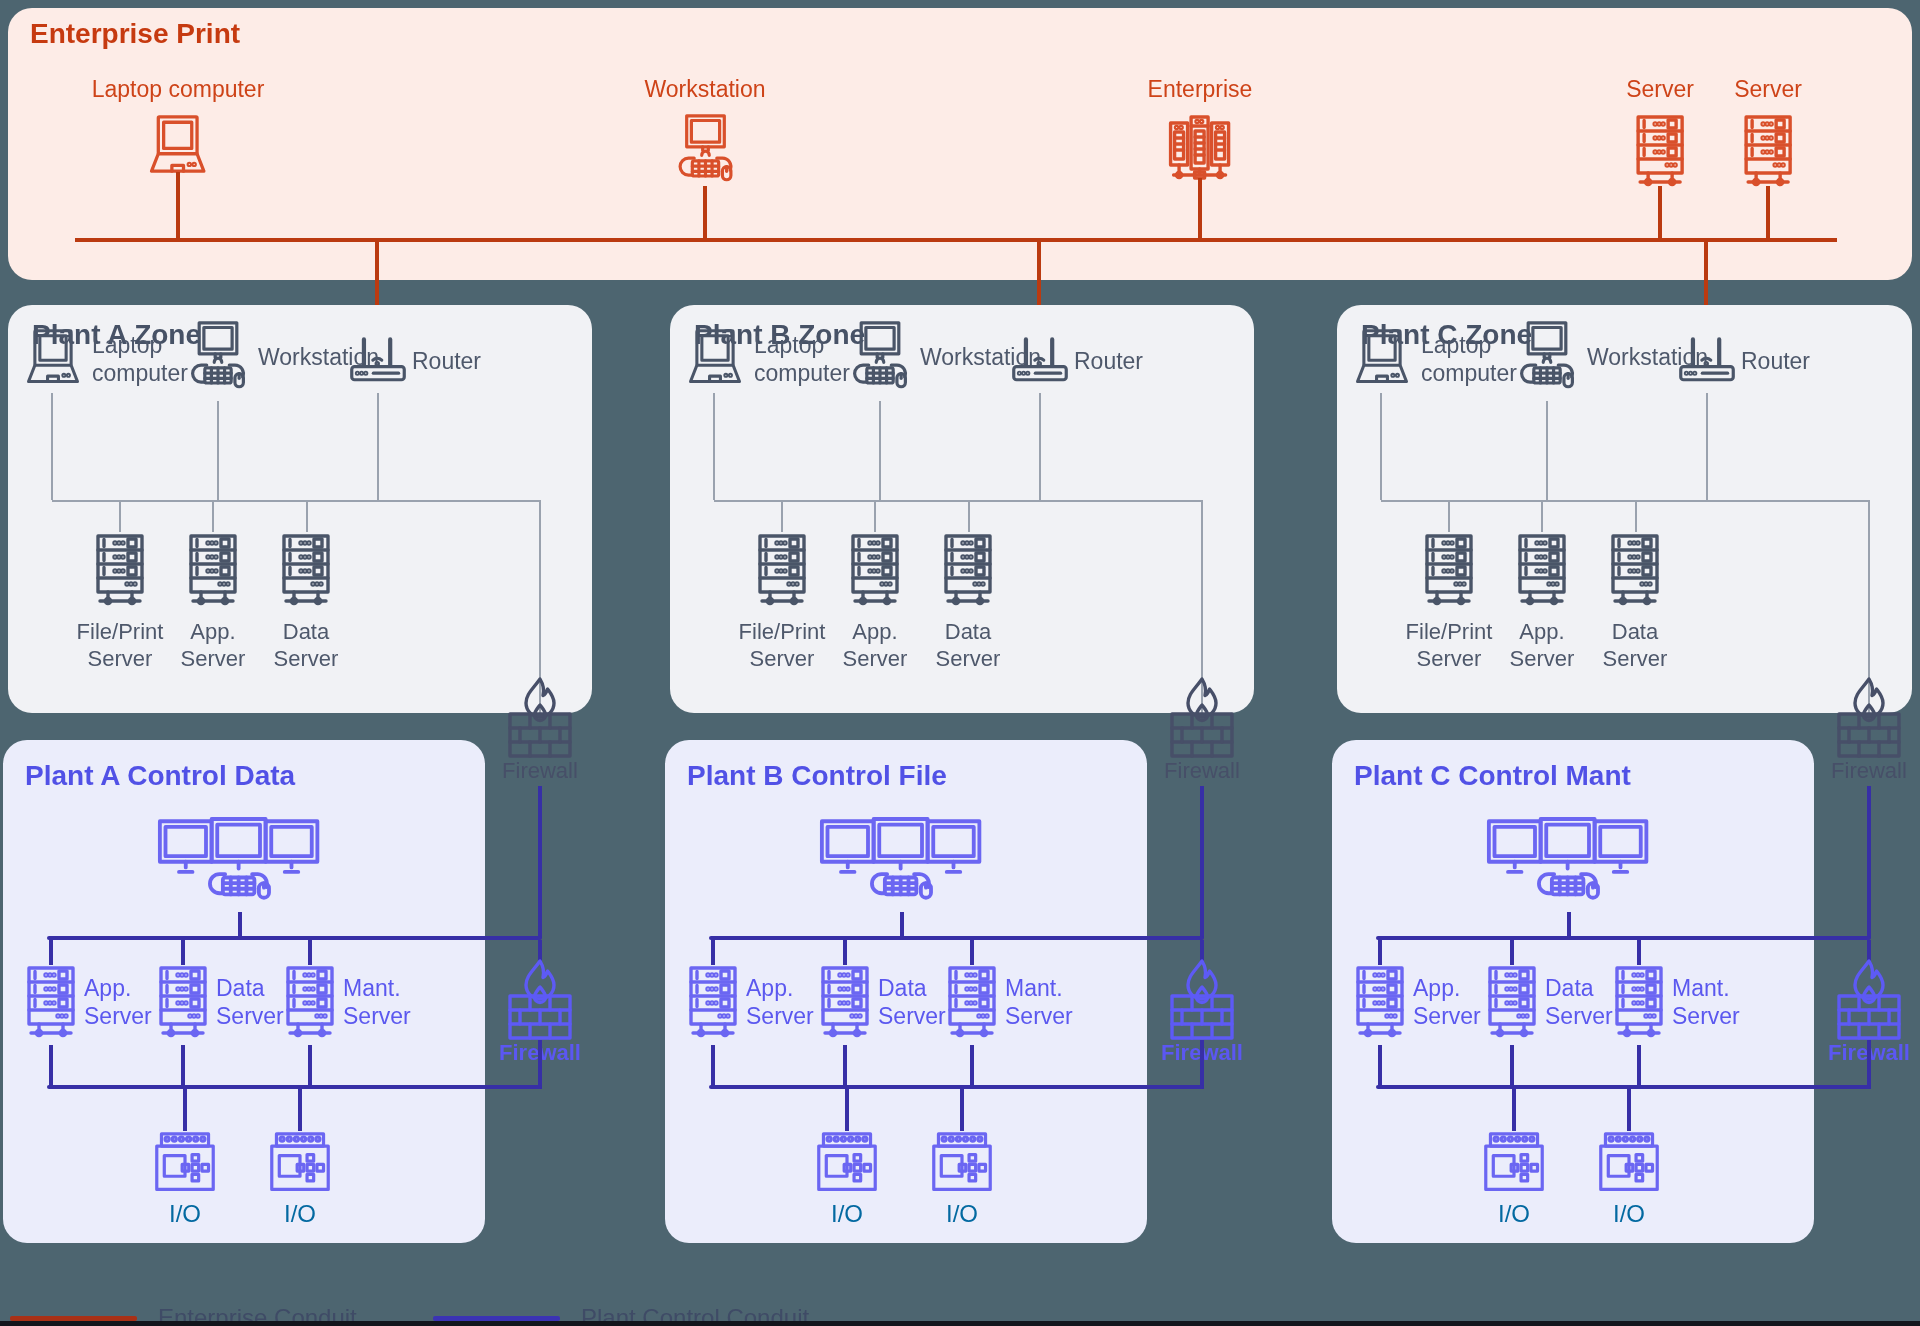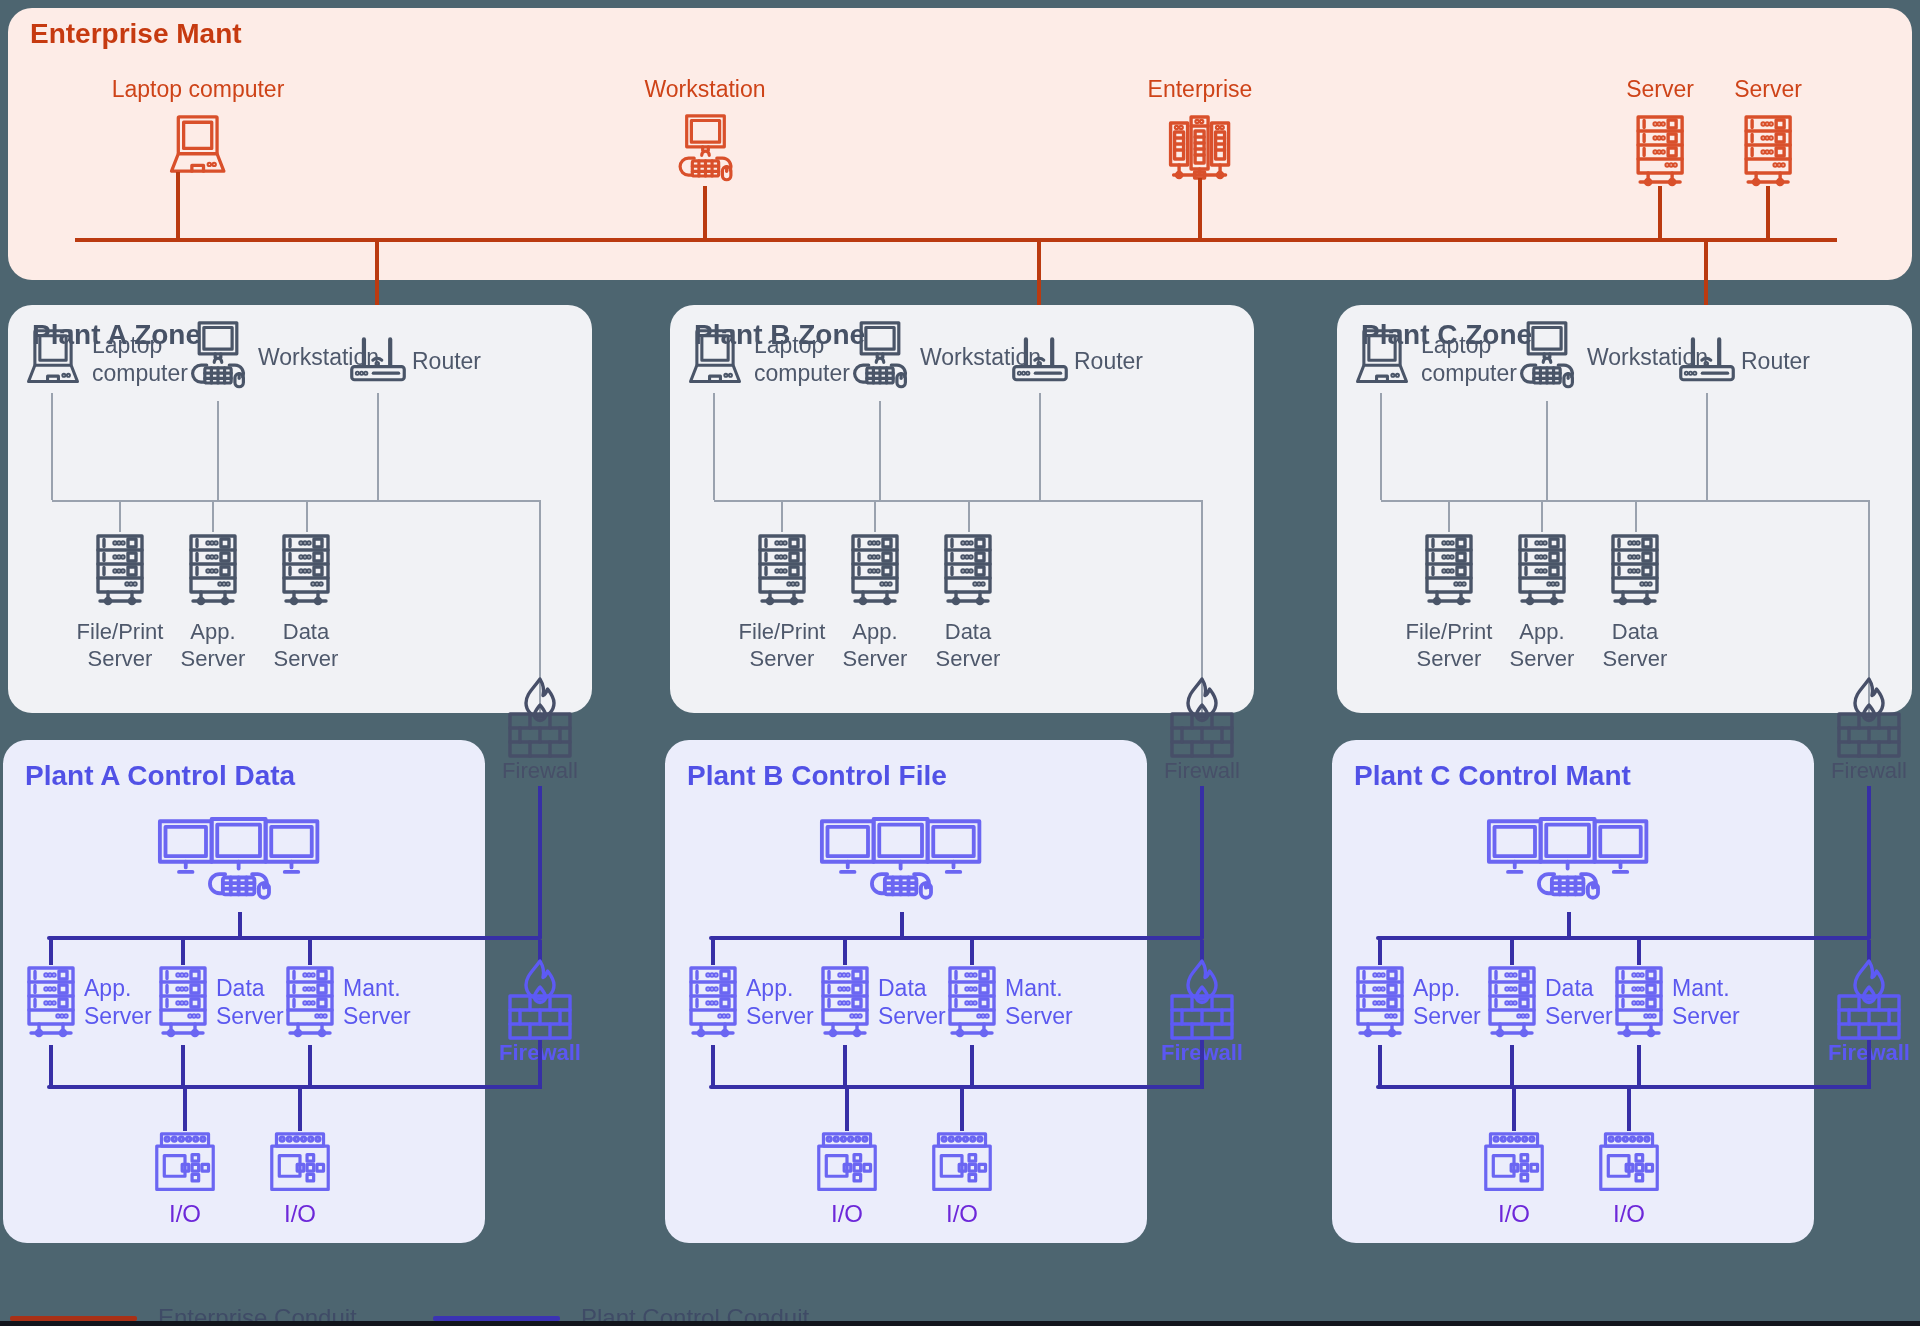--- a/index.html
+++ b/index.html
@@ -39,21 +39,21 @@
   .gfw-lbl{left:472px;top:758px;width:120px;text-align:center;font-size:22px;color:#474f68;}
   .conduit{background:#372fa6;width:4px;left:530px;}
   .bfw{left:498px;top:958px;width:68px;height:84px;color:#5d5af5;}
   .bfw-lbl{left:472px;top:1040px;width:120px;text-align:center;font-size:22px;font-weight:bold;color:#5b57f2;}
 
   
   .ctrl{position:absolute;left:-5px;top:740px;width:482px;height:503px;background:#ebedfb;border-radius:24px;color:#6b66f2;}
   .ct-title{left:22px;top:20px;font-size:28px;font-weight:bold;color:#5151e6;}
   .ct-slabel{position:absolute;top:234px;font-size:23px;line-height:28px;color:#5b58ef;white-space:nowrap;}
   .cline{position:absolute;background:#372fa6;}
-  .io-lbl{position:absolute;top:460px;width:80px;text-align:center;font-size:24px;color:#6d28d9;}
+  .io-lbl{position:absolute;top:460px;width:80px;text-align:center;font-size:24px;color:#0369a1;}
 
   
   .leg-line{top:1316px;height:5px;border-radius:2px;}
   .leg-txt{top:1304px;font-size:24px;color:#3f4b66;white-space:nowrap;}
   .bottom-bar{left:0;top:1321px;width:1920px;height:5px;background:#12151c;}
 </style>
 </head>
 <body>
 
 <svg width="0" height="0" style="position:absolute" aria-hidden="true">
@@ -172,25 +172,25 @@
       <rect x="41.5" y="25" width="7" height="7"></rect>
       <rect x="41.5" y="35.5" width="7" height="7"></rect>
       <rect x="41.5" y="46" width="7" height="7"></rect>
       <rect x="31" y="35.5" width="7" height="7"></rect>
       <rect x="52" y="35.5" width="7" height="7"></rect>
     </symbol>
   </defs>
 </svg>
 
 <div class="abs ent-box">
-  <div class="abs ent-title" style="position:absolute;left:22px;top:10px;">Enterprise Mant</div>
+  <div class="abs ent-title" style="position:absolute;left:22px;top:10px;">Enterprise Print</div>
 </div>
 <div class="abs ent-bus"></div>
 
-<div class="edev" style="left:178px;margin-left:20px;">
+<div class="edev" style="left:178px;">
   <span class="dlabel">Laptop computer</span>
   <svg class="ic" width="62" height="66">
       <use href="#sym-laptop"></use>
     </svg>
 </div>
 <div class="abs estub" style="left:176px;top:172px;height:66px;"></div>
 
 <div class="edev" style="left:705px;">
   <span class="dlabel">Workstation</span>
   <svg class="ic" width="64" height="79">

